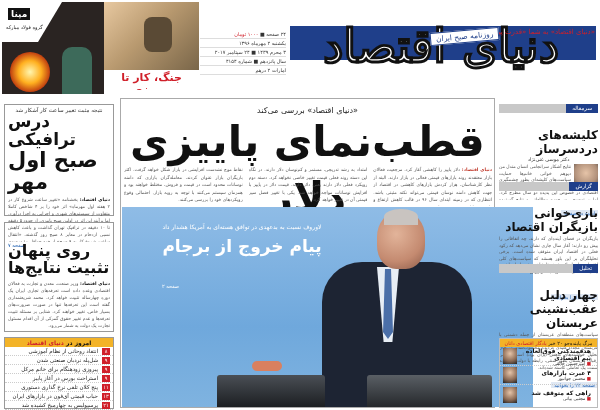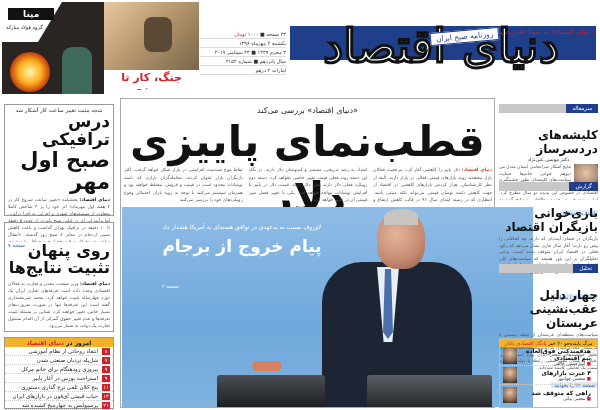--- a/index.html
+++ b/index.html
@@ -9,34 +9,34 @@
   #masthead-band { left: 290px; top: 26px; width: 306px; height: 34px; background: #1f3f8a; }
   #logo-text { left: 285px; top: 6px; width: 312px; height: 80px; color: #fff; font-family: "DejaVu Serif", serif; font-size: 46px; font-weight: bold; text-align: center; line-height: 80px; -webkit-text-stroke: 1.5px #111; letter-spacing: 1px; }
   #slogan { left: 405px; top: 8px; width: 190px; font-size: 7px; color: #d0202a; text-align: right; margin-top: 20px; }
   #tagline { left: 430px; top: 30px; background: #fff; border: 1px solid #1f3f8a; color: #1f3f8a; font-size: 7.5px; padding: 1px 5px; transform: rotate(-5deg); }
   #issue-info { left: 200px; top: 30px; width: 86px; font-size: 5px; color: #333; line-height: 8px; }
   #issue-info div { border-bottom: 1px solid #ddd; }
   #issue-info .hl { color: #d0202a; }
   
   #ad-box { left: 2px; top: 2px; width: 102px; height: 92px; background: #2a2422; overflow: hidden; }
   #ad-logo-area { left: 0; top: 0; width: 60px; height: 40px; background: #fff; clip-path: polygon(0 0,100% 0,60% 100%,0 100%); }
-  #ad-logo { left: 6px; top: 6px; font-size: 9px; font-weight: bold; color: #fff; background: #111; padding: 1px 15px; direction: ltr; }
+  #ad-logo { left: 6px; top: 6px; font-size: 9px; font-weight: bold; color: #fff; background: #111; padding: 1px 3px; direction: ltr; }
   #ad-sub { left: 4px; top: 22px; font-size: 5px; color: #222; }
   #ad-fire { left: 8px; top: 50px; width: 40px; height: 40px; border-radius: 50%; background: radial-gradient(circle, #fff6b0 0%, #ffb020 40%, #c04010 70%, rgba(0,0,0,0) 100%); }
   #ad-worker { left: 60px; top: 45px; width: 30px; height: 48px; background: #3d6a5a; border-radius: 10px 10px 0 0; }
   
   #war-photo { left: 104px; top: 2px; width: 95px; height: 88px; background: linear-gradient(135deg,#e7c8a0 0%,#b99a70 40%,#6b5a40 100%); overflow: hidden; }
   #war-soldier { left: 40px; top: 15px; width: 28px; height: 35px; background: #5a4a35; border-radius: 8px; }
   #war-title { left: 0; top: 68px; width: 95px; font-size: 11px; font-weight: bold; color: #d0202a; background: #fff; text-align: center; padding: 1px 0; }
   
   .left-col { left: 4px; width: 110px; border: 1px solid #999; }
   #left-story1 { top: 104px; height: 112px; padding: 2px 3px; }
   #left-story2 { top: 222px; height: 110px; padding: 20px 3px; }
   .kicker { font-size: 5.5px; text-align: center; color: #333; }
-  .big-head { font-weight: bold; color: #111; text-align: right; line-height: 1.05; font-family: "DejaVu Sans", sans-serif; }
+  .big-head { font-weight: bold; color: #111; text-align: left; line-height: 1.05; font-family: "DejaVu Sans", sans-serif; }
   .body-lines { font-size: 4.5px; color: #555; line-height: 7px; text-align: justify; margin-top: 3px; overflow: hidden; }
   .page-ref { font-size: 5px; color: #1f5fb0; text-align: left; }
   #today-box { left: 4px; top: 337px; width: 110px; height: 72px; border: 1px solid #999; }
   #today-head { background: #f3b328; font-size: 6px; font-weight: bold; text-align: center; padding: 1px 0; color: #111; }
   #today-head span.red { color: #d0202a; }
   .today-item { display: flex; align-items: center; font-size: 5.5px; color: #222; height: 9px; border-bottom: 1px dotted #ccc; padding: 0 3px; }
   .today-num { width: 8px; height: 7px; background: #d0202a; color: #fff; font-size: 5px; text-align: center; line-height: 7px; margin-left: 4px; flex-shrink: 0; }
   
   #main-col { left: 120px; top: 98px; width: 375px; height: 310px; border: 1px solid #aaa; }
   #main-kicker { left: 120px; top: 106px; width: 375px; font-size: 8px; text-align: center; color: #222; }

